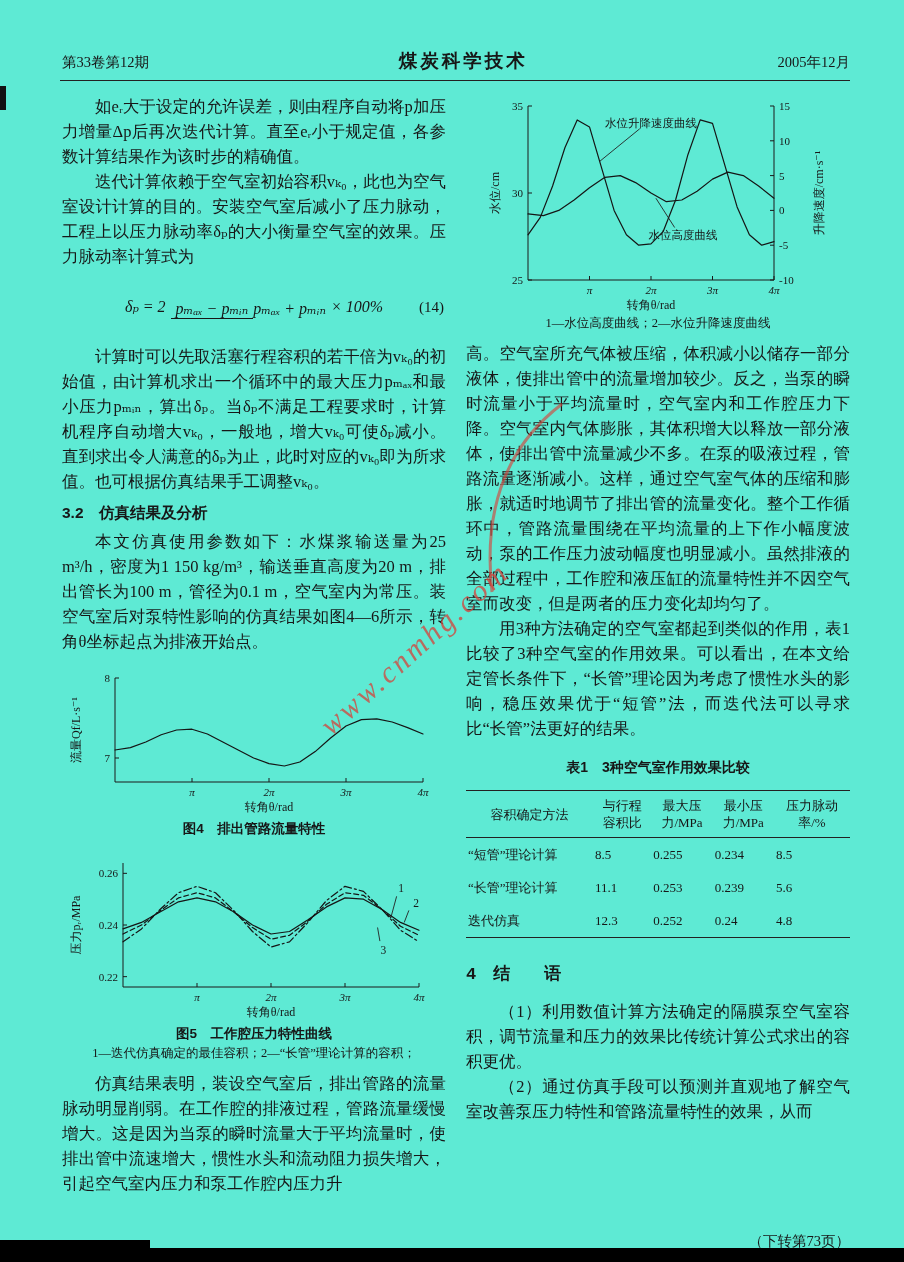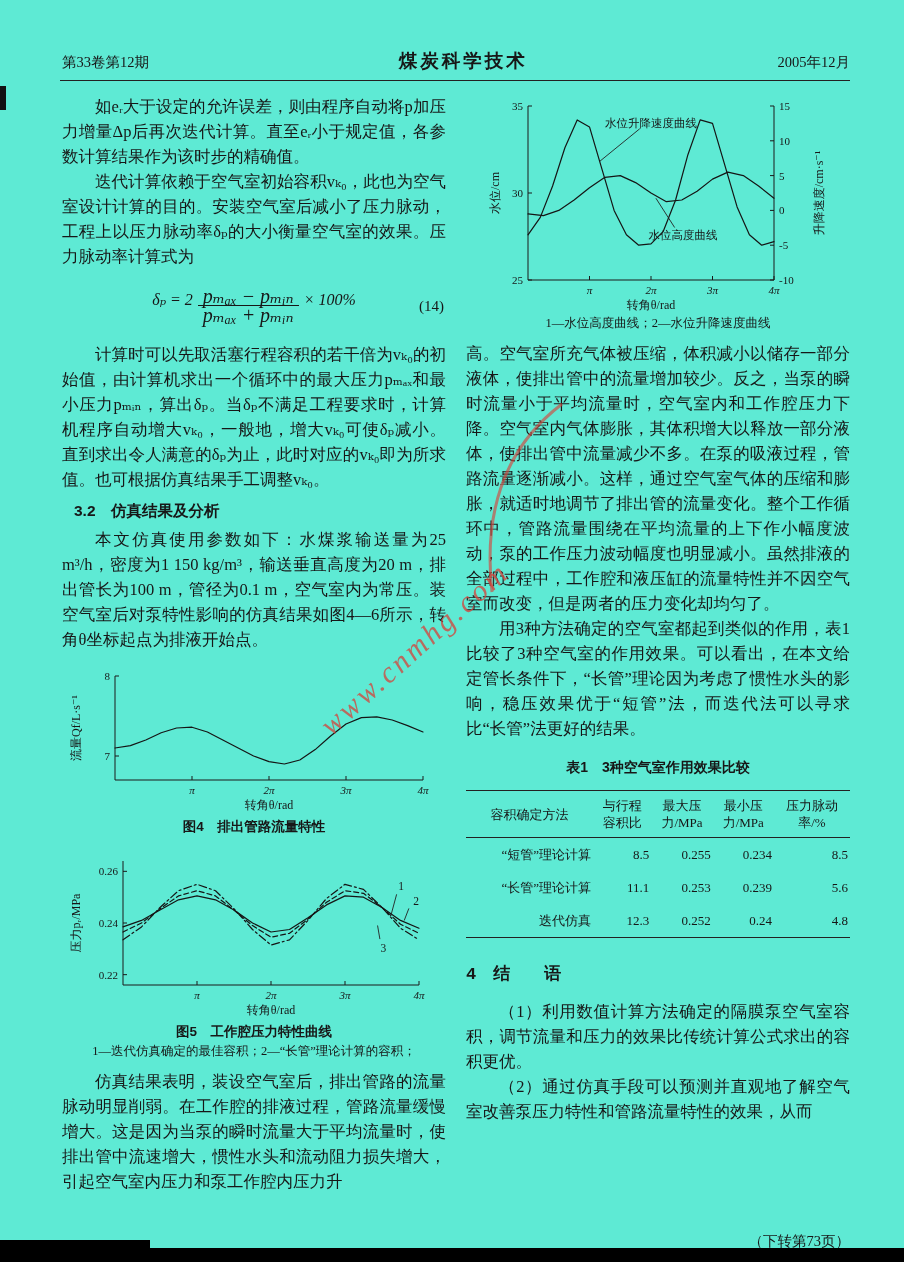--- a/index.html
+++ b/index.html
@@ -11,39 +11,39 @@
   .hdr .vol,.hdr .date{font-size:14.5px}
   .hdr .journal{font-size:18.5px;letter-spacing:3px;font-weight:600}
   .rule{position:absolute;top:80px;left:60px;width:790px;border-top:1.6px solid #222}
 
   .col{position:absolute;top:94px;width:384px;font-size:16.5px;line-height:25px;text-align:justify}
   .col.left{left:62px}
   .col.right{left:466px}
   .para{text-indent:2em}
   .para.noindent{text-indent:0}
 
-  .equation{position:relative;display:flex;align-items:flex-start;justify-content:center;margin:18px 0;font-style:italic;font-size:16px}
-  .frac{display:inline-flex;flex-direction:column;text-align:center;margin:0 5px;font-size:20px;line-height:18px;vertical-align:middle}
+  .equation{position:relative;display:flex;align-items:flex-end;justify-content:center;margin:25px 0;font-style:italic;font-size:16px}
+  .frac{display:inline-flex;text-align:center;margin:0 5px;font-size:16px;line-height:18px;vertical-align:middle}
   .frac .num{border-bottom:1.2px solid #171717;padding:0 5px}
   .eq-num{position:absolute;right:2px;top:50%;transform:translateY(-50%);font-style:normal;font-size:15px}
 
-  .h32{font-family:"Liberation Sans","DejaVu Sans",sans-serif;font-weight:bold;font-size:15.5px;margin:6px 12px 4px;text-indent:0}
+  .h32{font-family:"Liberation Sans","DejaVu Sans",sans-serif;font-weight:bold;font-size:15.5px;margin:6px 0 4px;text-indent:0}
   .h4{font-family:Liberation Mono, monospace;font-weight:bold;font-size:17px;margin:18px 0 12px;text-indent:0}
 
   .figure{margin:12px 0 8px;text-align:center}
   .figure svg{display:block;margin:0 auto}
   .figcap{font-family:"Liberation Sans","DejaVu Sans",sans-serif;font-size:13.5px;font-weight:bold;margin-top:3px;line-height:20px}
   .figleg{font-size:12.5px;line-height:19px;text-align:center}
   svg text{font-family:"Liberation Serif","DejaVu Serif",serif;fill:#171717}
 
   .tblwrap{margin:14px 0 24px}
   .tbltitle{text-align:center;font-family:"Liberation Sans","DejaVu Sans",sans-serif;font-weight:bold;font-size:14px;margin-bottom:10px}
   table{width:100%;border-collapse:collapse;font-size:13px;line-height:17px}
   thead th{white-space:pre-line;font-weight:normal;padding:6px 2px;border-top:1.6px solid #222;border-bottom:1px solid #222;vertical-align:middle;text-align:center}
-  tbody td{text-align:right;padding:8px 2px}
+  tbody td{text-align:left;padding:8px 2px}
   tbody tr:last-child td{border-bottom:1.6px solid #222}
 
   .watermark{position:absolute;left:336px;top:708px;transform:rotate(-42deg);transform-origin:left bottom;font-size:30px;letter-spacing:3px;color:rgba(210,70,62,.78);font-style:italic;white-space:nowrap;pointer-events:none}
   .wm-arc{position:absolute;left:412px;top:392px;pointer-events:none}
 
   .cont-note{position:absolute;left:620px;top:1232px;width:230px;text-align:right;font-size:14.5px}
 
   .scanbar{position:absolute;left:0;top:1248px;width:904px;height:14px;background:#000}
   .scanblob{position:absolute;left:0;top:1240px;width:150px;height:22px;background:#000}
   .scanedge{position:absolute;left:0;top:86px;width:6px;height:24px;background:#121212}

